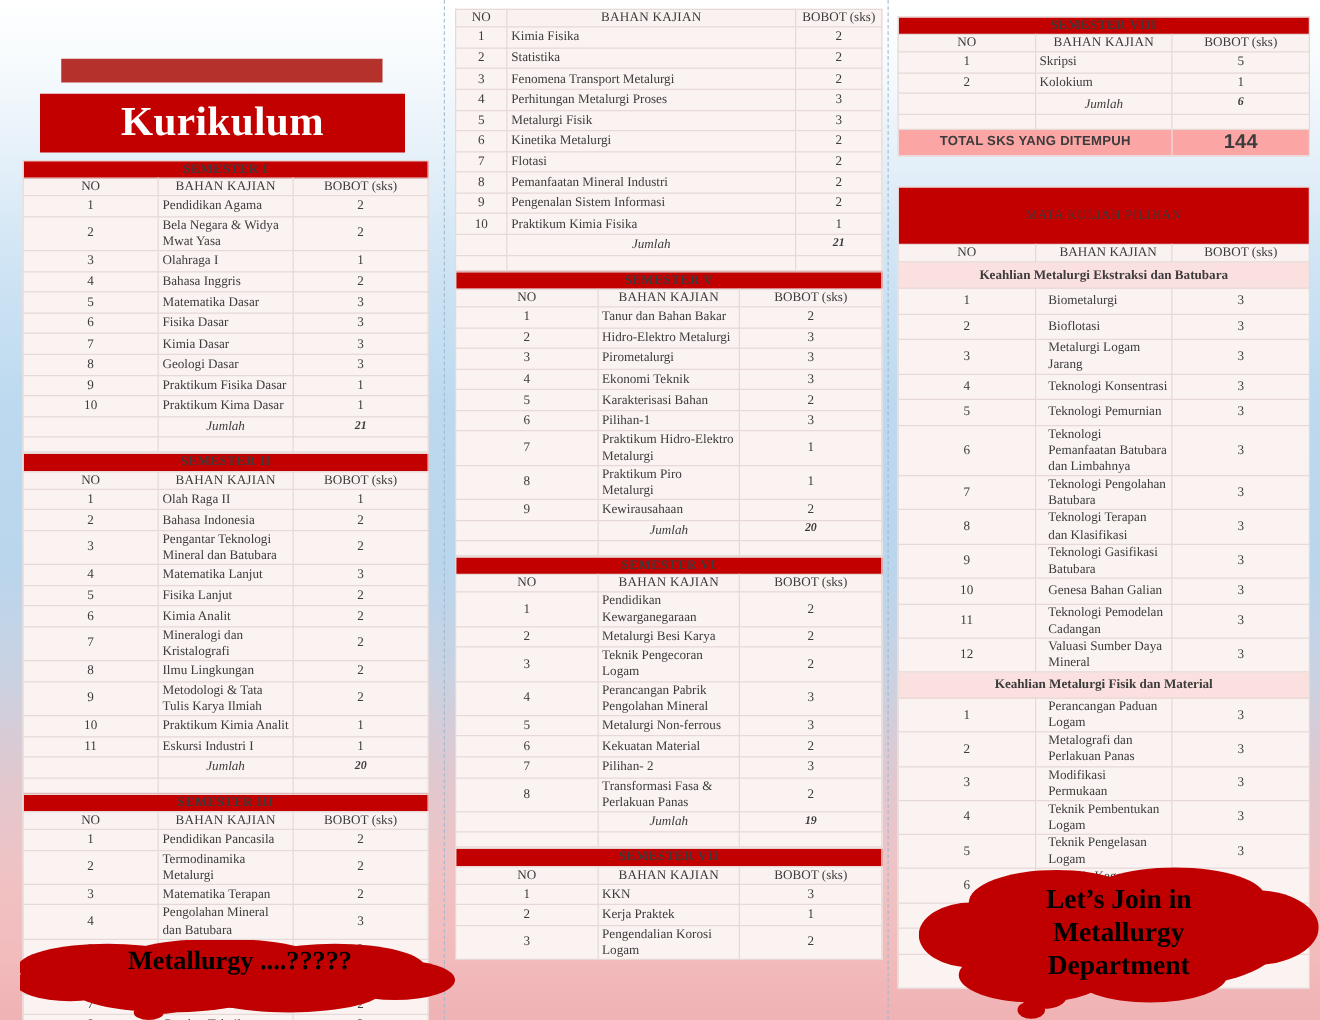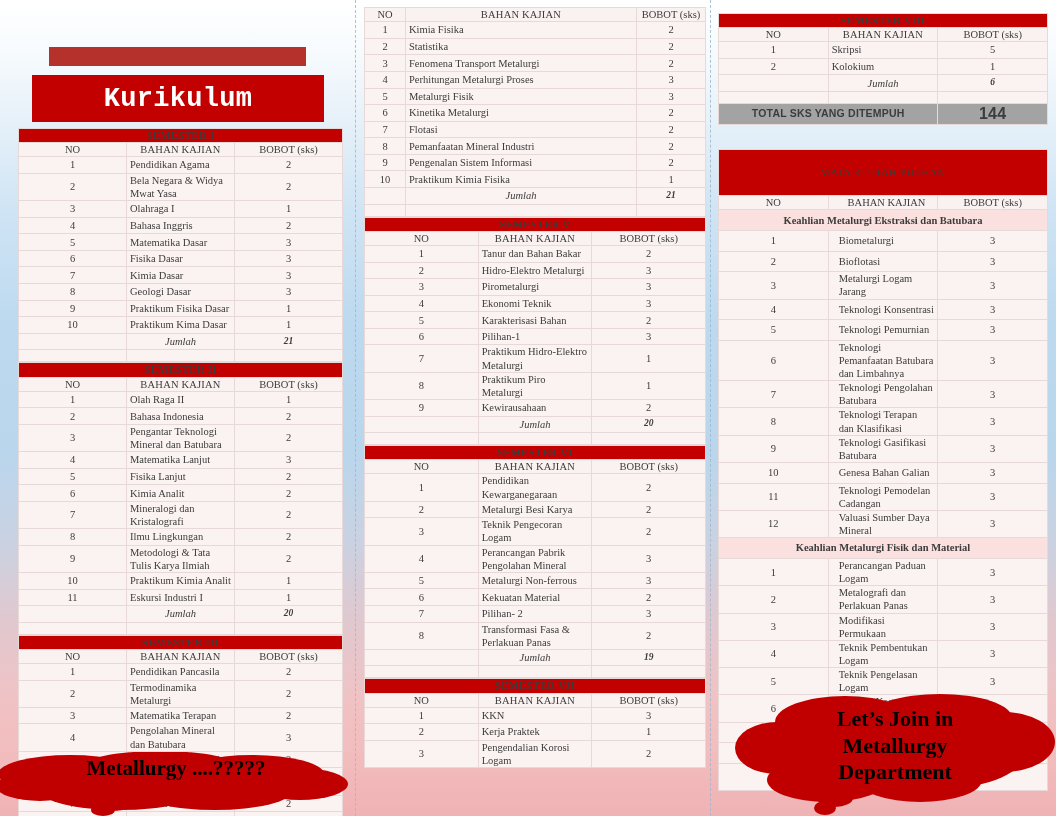--- a/index.html
+++ b/index.html
@@ -46,22 +46,22 @@
   .title-bar-small{
     position:absolute;left:49px;top:47px;width:257px;height:19px;
     background:#b5322c;
   }
   .title-box{
     position:absolute;left:32px;top:75px;width:292px;height:47px;
     background:#c20000;
     display:flex;align-items:center;justify-content:center;
   }
   .title-box span{
-    color:#ffffff;font-size:27px;font-weight:bold;letter-spacing:.3px;
-    font-family:Liberation Mono, monospace;
+    color:#ffffff;font-size:33px;font-weight:bold;letter-spacing:.3px;
+    font-family:Liberation Serif, serif;
   }
 
   
   table.sem{
     border-collapse:collapse;width:100%;
     background:#fbf3f2;
     table-layout:fixed;
     margin-bottom:0;
   }
   table.sem td,table.sem th{
@@ -86,21 +86,21 @@
   .c-bk{text-align:left;padding-left:7px;}
   .c-sks{width:62px;text-align:center;font-size:9.5px;}
   .sum td{text-align:center;font-style:italic;}
   .sum td.lbl{text-align:center;}
   .sum td.val{font-weight:bold;font-size:9.5px;}
   tr.r td{height:15.6px;}
   tr.spacer td{height:11px;background:#fbf3f2;border-left:1px solid #e6d9d7;border-right:1px solid #e6d9d7;border-top:1px solid #e6d9d7;border-bottom:1px solid #e6d9d7;}
 
   
   .total-row td{
-    background:#a3a3a3;color:#000000;font-weight:bold;
+    background:#fca5a5;color:#000000;font-weight:bold;
     text-align:center;font-size:11px;height:20px;
     font-family:"Liberation Sans", sans-serif;
     border:1px solid #e6d9d7;letter-spacing:.2px;
   }
   .total-row td.val{font-size:16px;}
 
   
   .pilihan-title td{
     background:#c20000;color:#ffffff;text-align:center;
     font-weight:normal;font-size:14px;letter-spacing:.5px;
@@ -121,21 +121,21 @@
 
   
   .bubble{position:absolute;}
   .bubble .txt{
     position:absolute;left:0;right:0;top:0;bottom:0;
     display:flex;flex-direction:column;align-items:center;justify-content:center;
     color:#000000;font-weight:bold;text-align:center;
     font-family:"Liberation Serif", serif;
     z-index:3;pointer-events:none;
   }
-  #bubble-left{left:0px;top:752px;width:352px;height:64px;}
+  #bubble-left{left:16px;top:752px;width:352px;height:64px;}
   #bubble-left .txt{font-size:21px;justify-content:flex-start;padding-top:4px;}
   #bubble-right{left:735px;top:690px;width:320px;height:126px;}
   #bubble-right .txt{font-size:22px;line-height:1.22;padding-bottom:14px;}
 
   .bubble svg{position:absolute;left:0;top:0;}
 </style>
 </head>
 <body>
 
 <div class="bg-bottom"></div>

